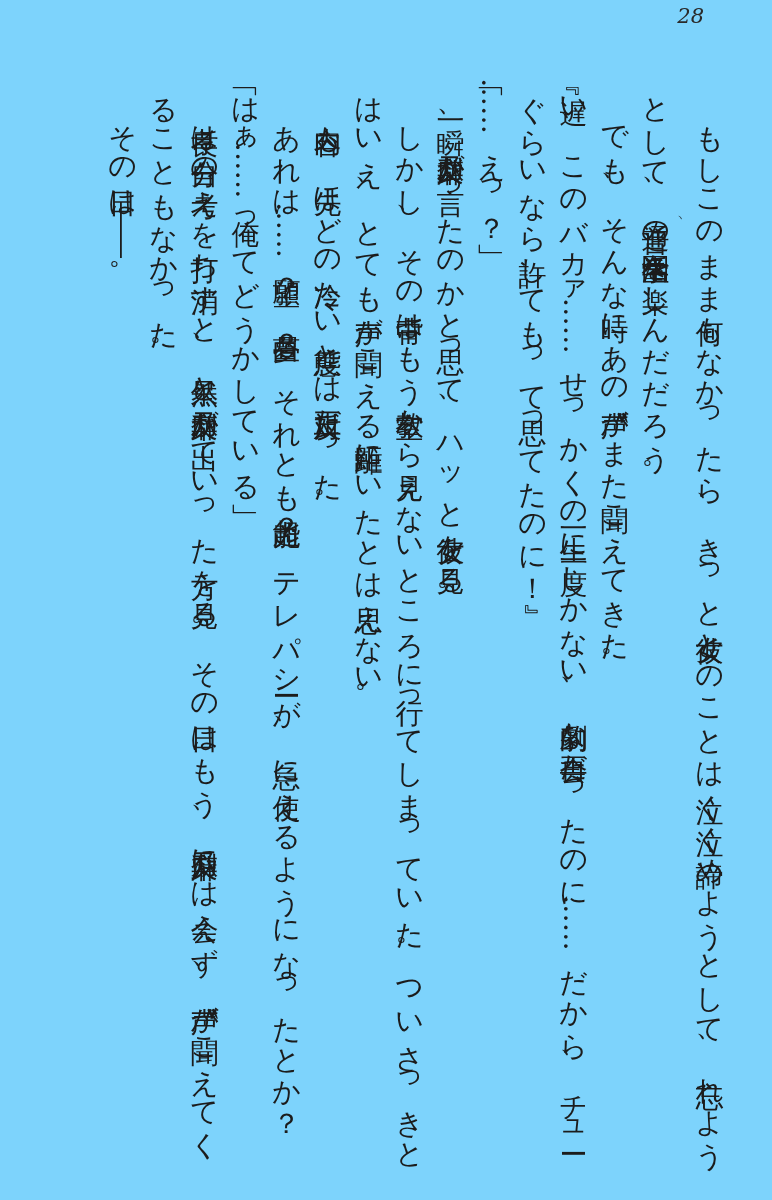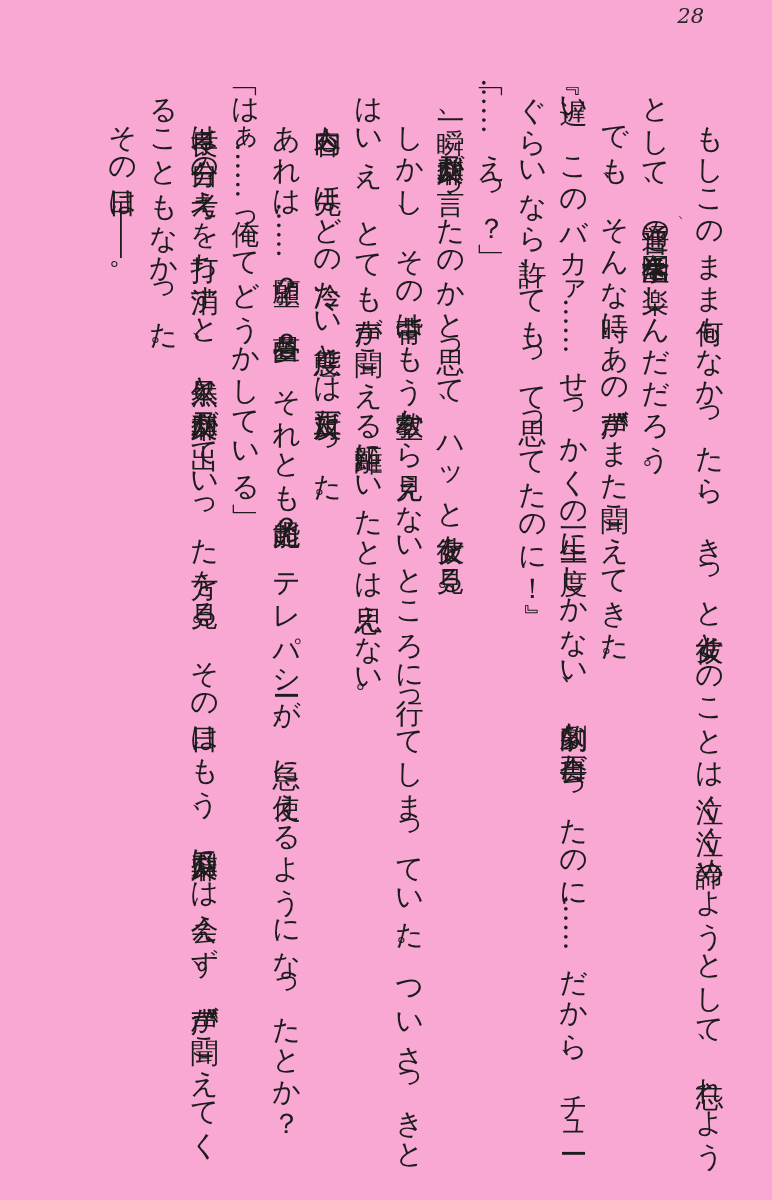--- a/index.html
+++ b/index.html
@@ -4,21 +4,21 @@
 <style>
   html, body {
     margin: 0;
     padding: 0;
     background: #ffffff;
   }
   .page {
     position: relative;
     width: 772px;
     height: 1200px;
-    background: #f9a8d4;
+    background: #7dd3fc;
     overflow: hidden;
     font-family: "DejaVu Serif", "Liberation Serif", serif;
   }
   .page-number {
     position: absolute;
     top: 4px;
     right: 68px;
     font-size: 21px;
     font-style: italic;
     color: #2a2a2a;

